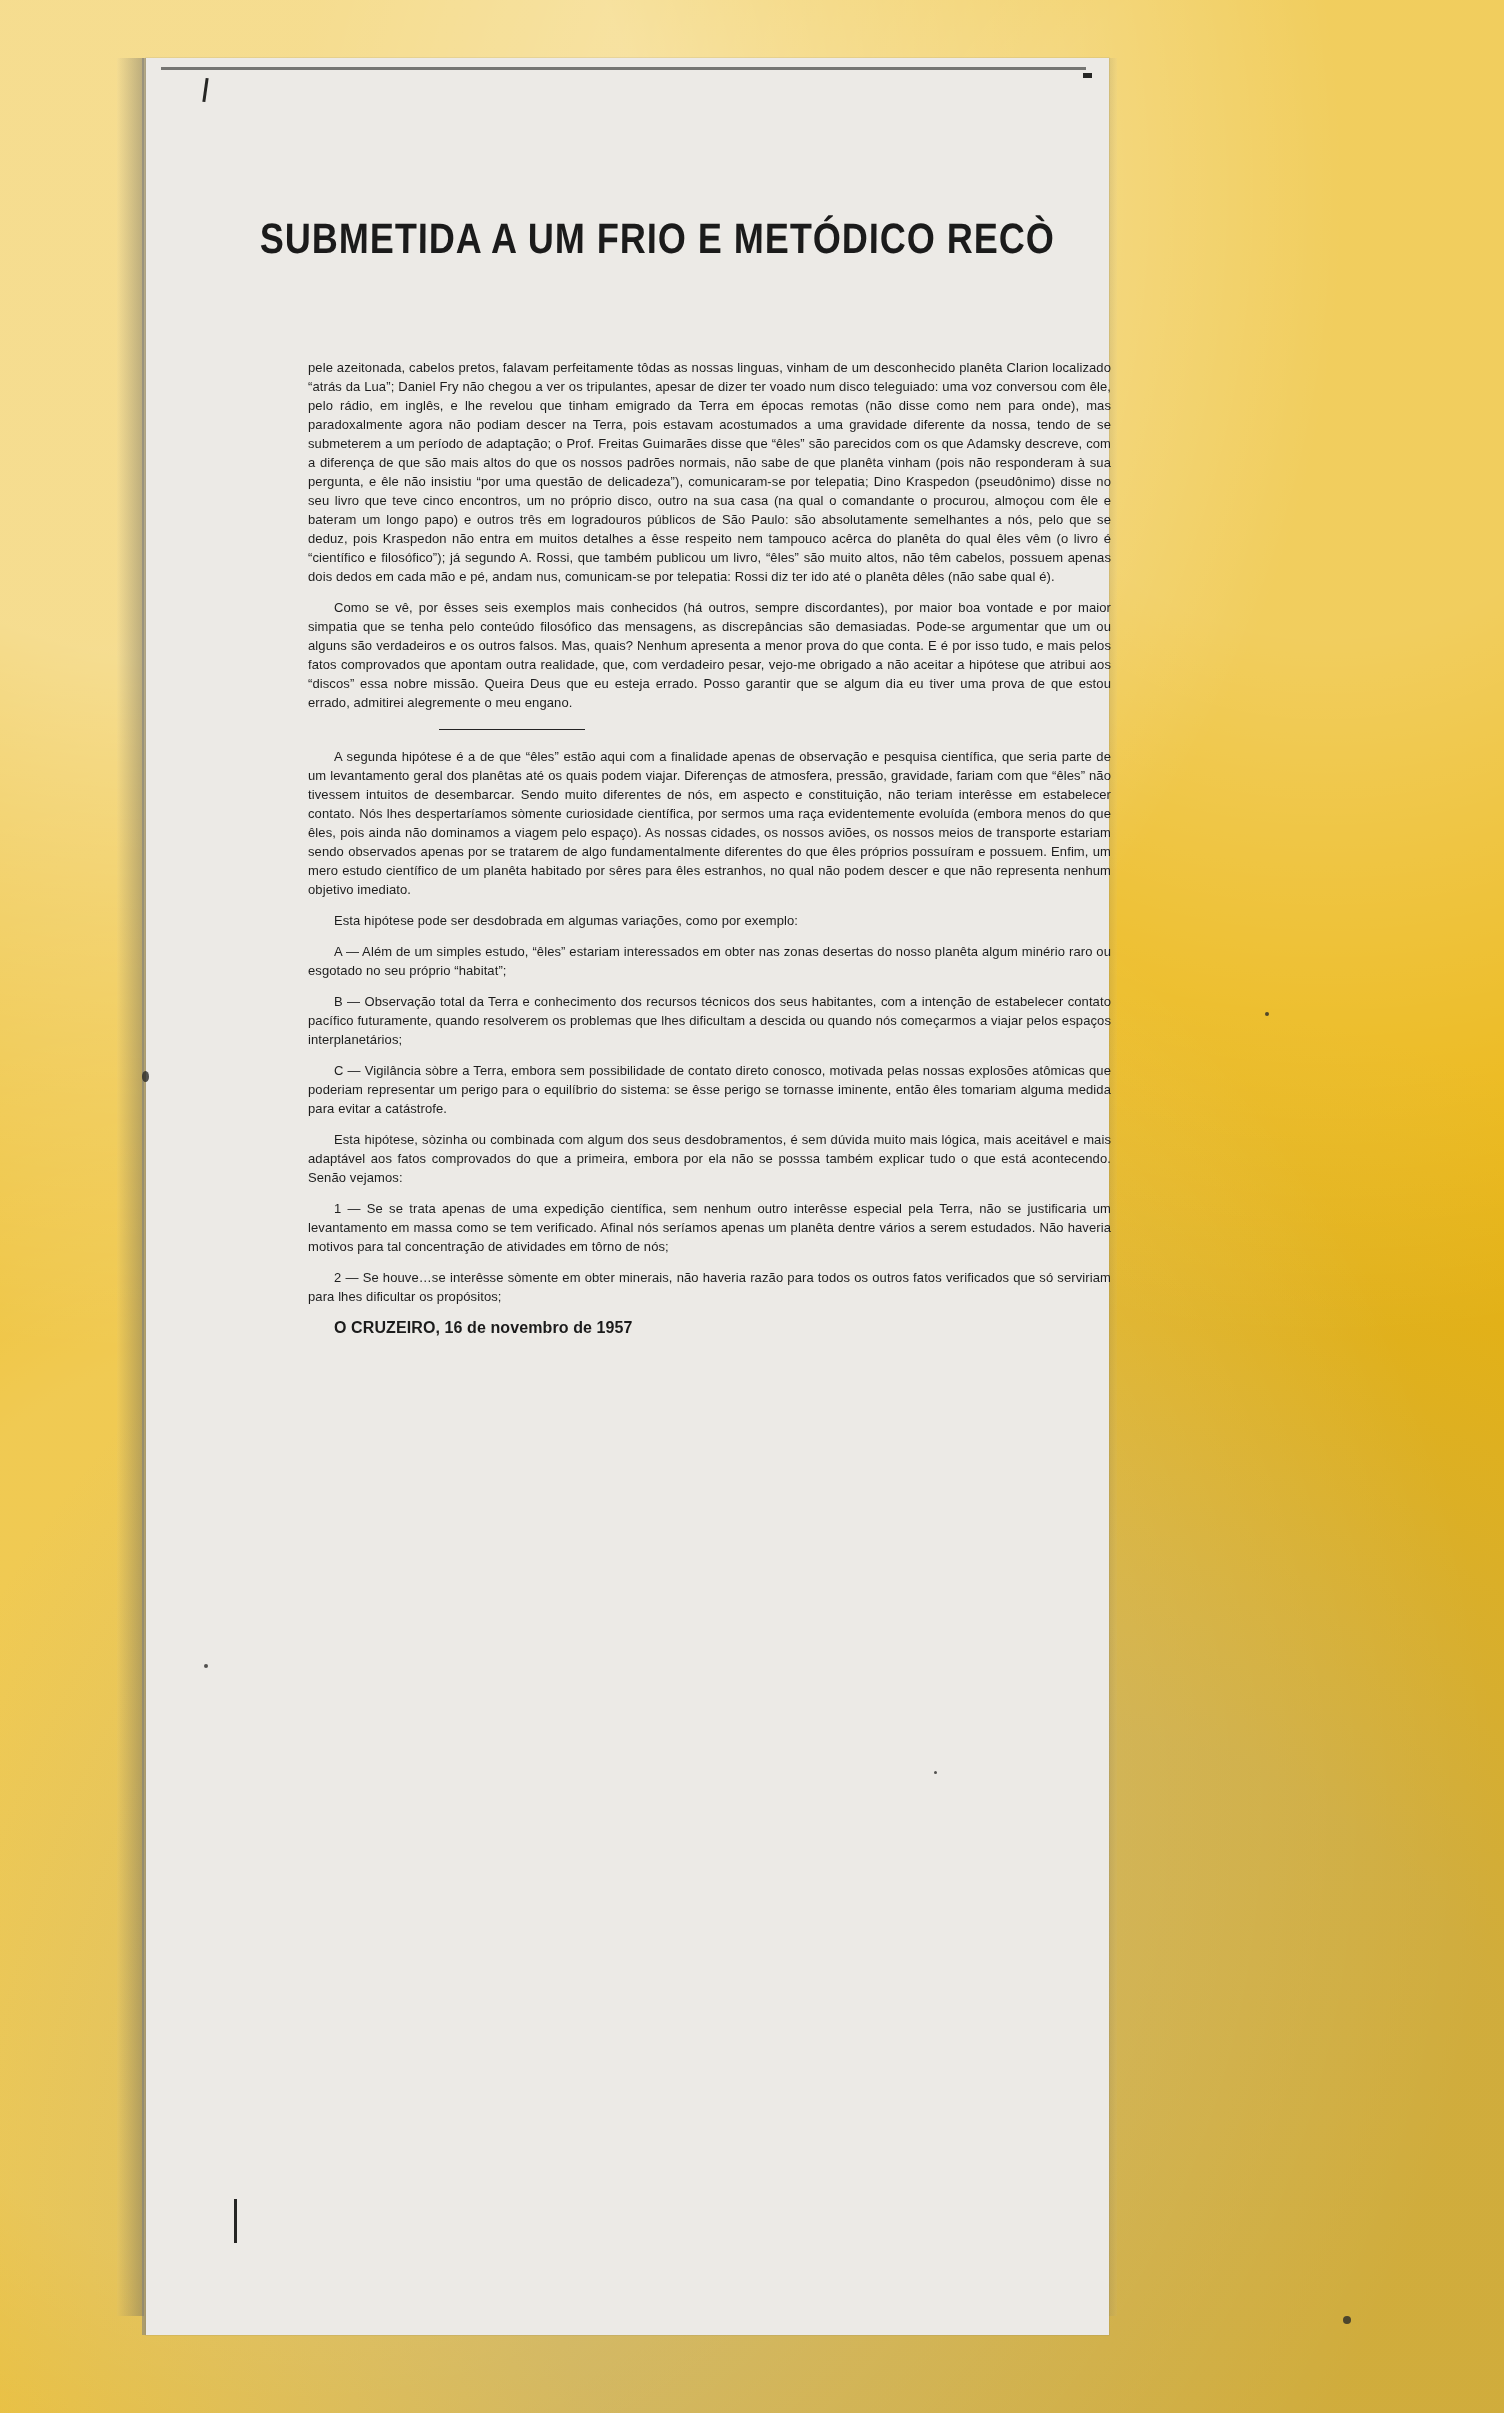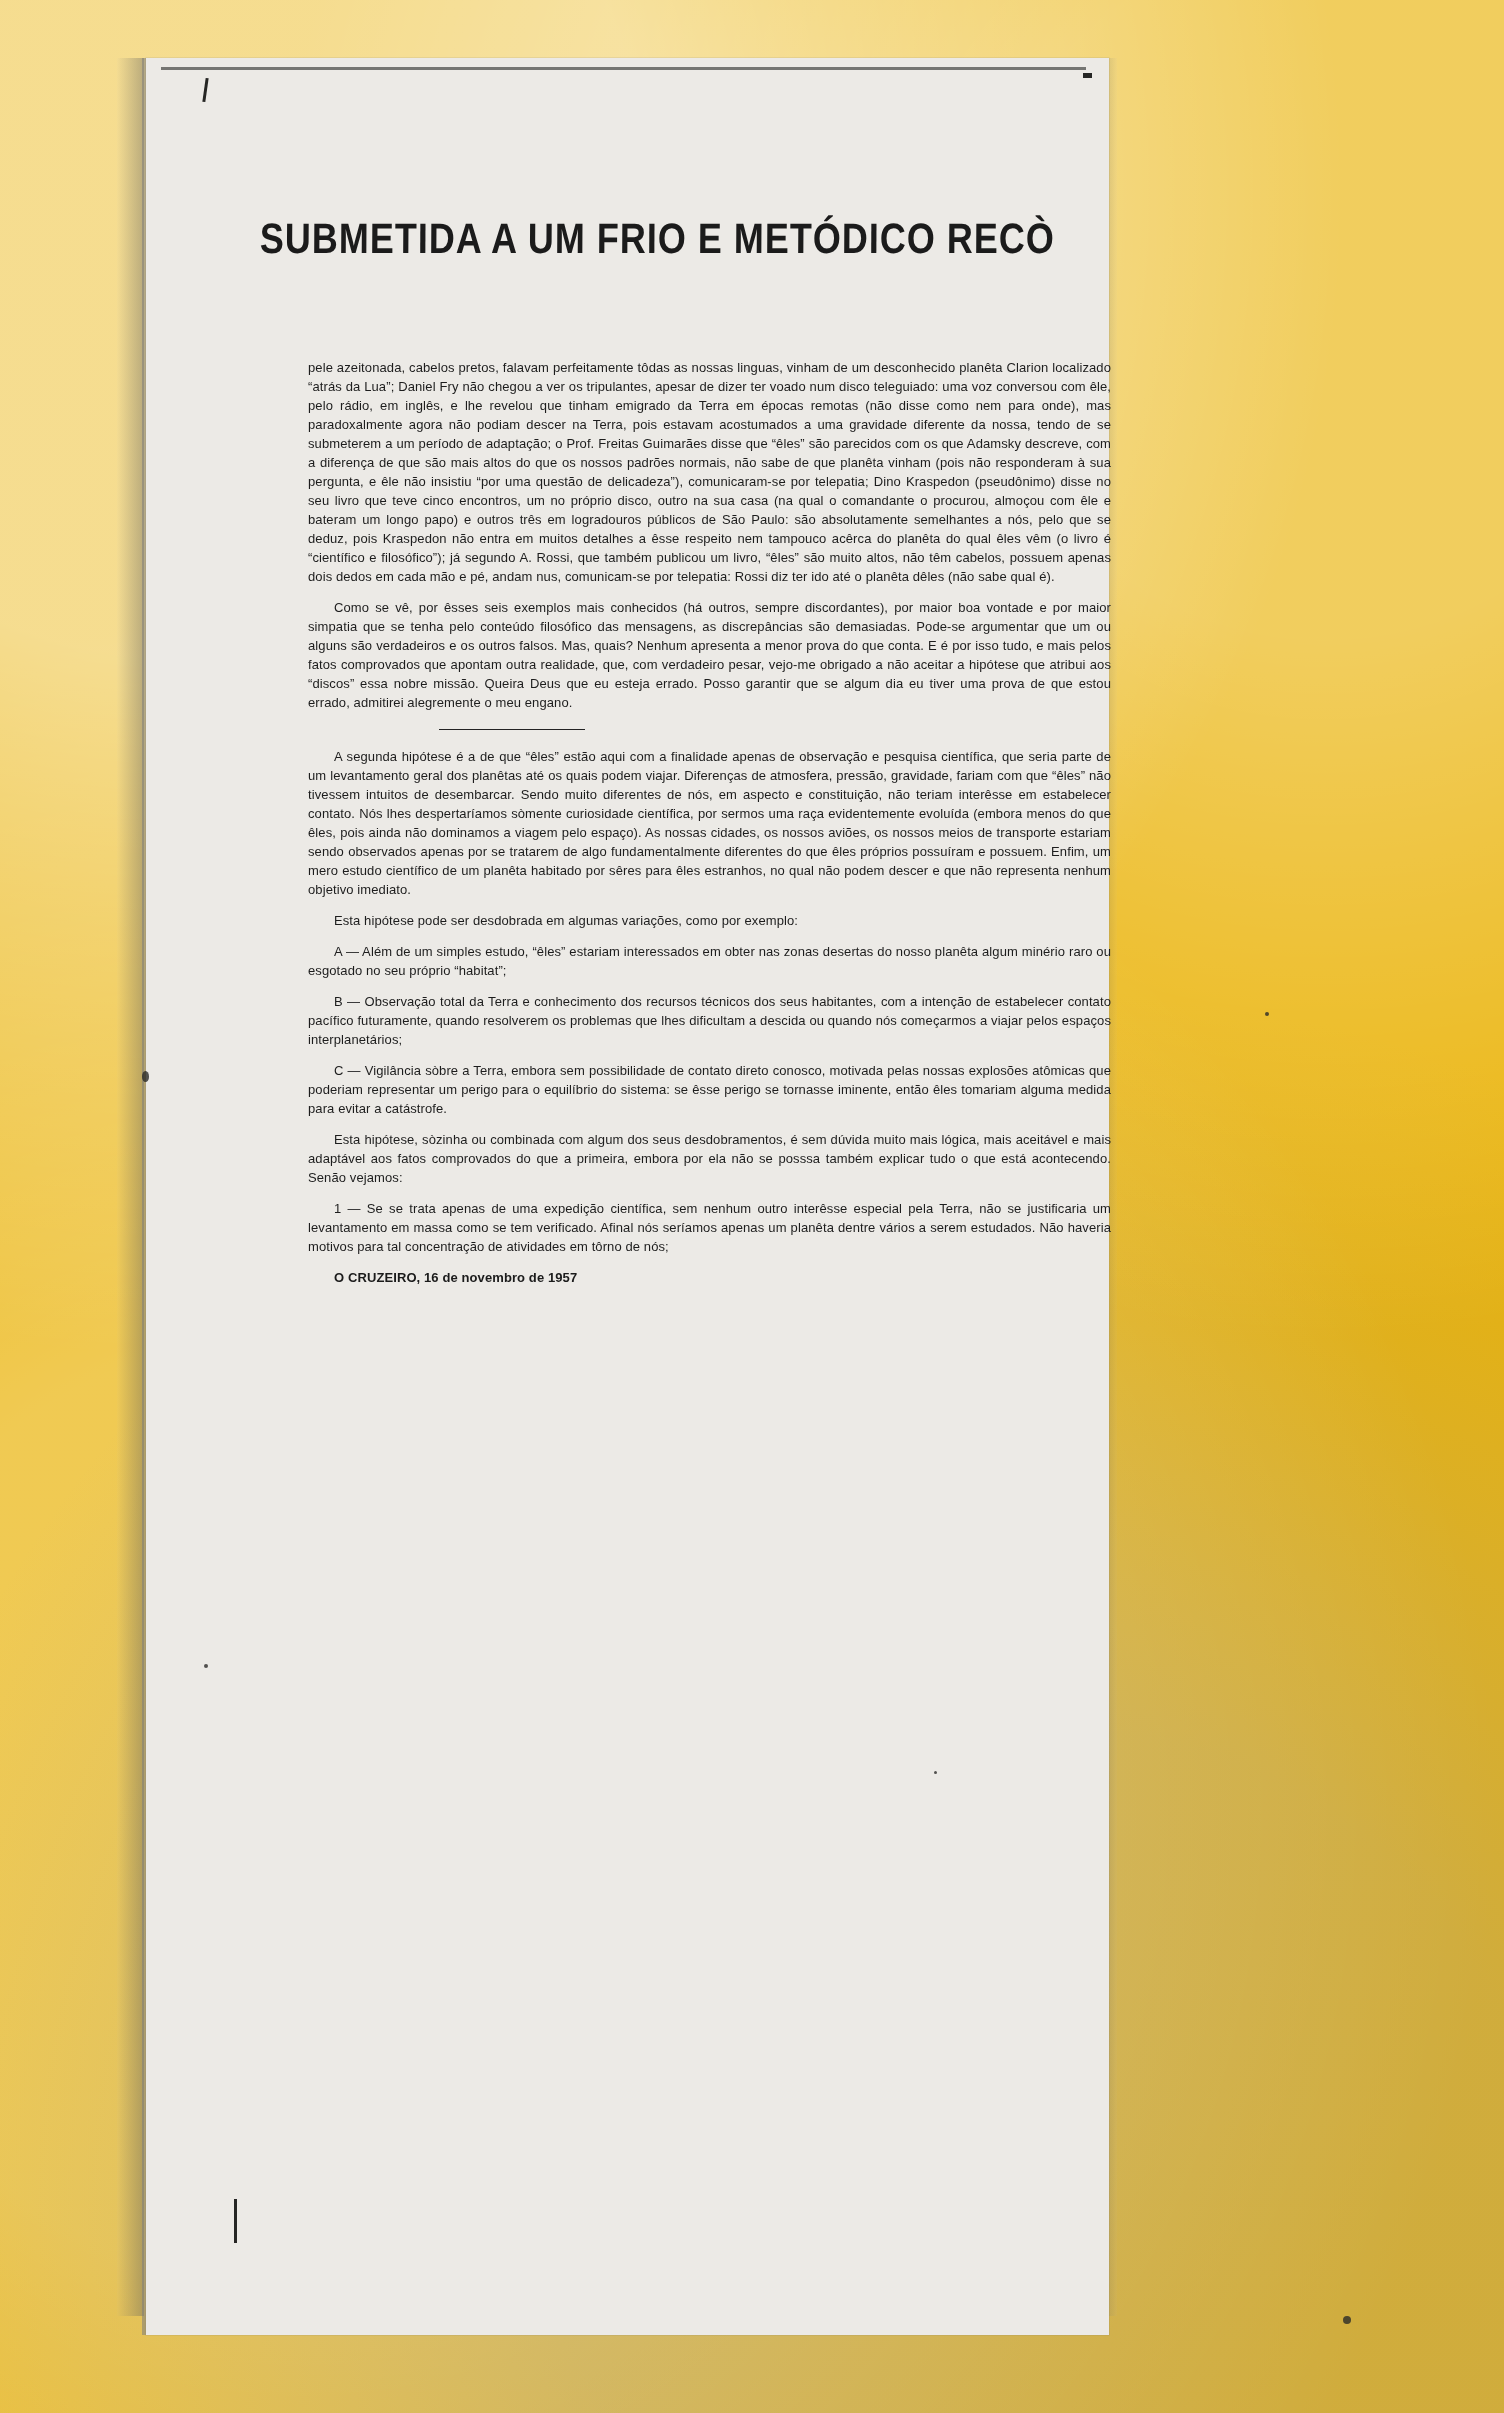--- a/index.html
+++ b/index.html
@@ -123,21 +123,21 @@
   .rule {
     width: 146px;
     height: 1.9px;
     background: #232323;
     margin: 16.5px auto 16.5px 131px;
   }
   .footer-line {
     margin-top: 19.5px;
     font-family: "Liberation Sans", sans-serif;
     font-weight: bold;
-    font-size: 13px;
+    font-size: 16px;
     letter-spacing: 0.1px;
     text-indent: 0;
     color: #1b1b1b;
   }
 
   
   .speck {
     position: absolute;
     background: #2a2a28;
     border-radius: 50%;
@@ -172,20 +172,21 @@
 
     <div class="rule"></div>
 
     <p>A segunda hipótese é a de que “êles” estão aqui com a finalidade apenas de observação e pesquisa científica, que seria parte de um levantamento geral dos planêtas até os quais podem viajar. Diferenças de atmosfera, pressão, gravidade, fariam com que “êles” não tivessem intuitos de desembarcar. Sendo muito diferentes de nós, em aspecto e constituição, não teriam interêsse em estabelecer contato. Nós lhes despertaríamos sòmente curiosidade científica, por sermos uma raça evidentemente evoluída (embora menos do que êles, pois ainda não dominamos a viagem pelo espaço). As nossas cidades, os nossos aviões, os nossos meios de transporte estariam sendo observados apenas por se tratarem de algo fundamentalmente diferentes do que êles próprios possuíram e possuem. Enfim, um mero estudo científico de um planêta habitado por sêres para êles estranhos, no qual não podem descer e que não representa nenhum objetivo imediato.</p>
     <p>Esta hipótese pode ser desdobrada em algumas variações, como por exemplo:</p>
     <p>A — Além de um simples estudo, “êles” estariam interessados em obter nas zonas desertas do nosso planêta algum minério raro ou esgotado no seu próprio “habitat”;</p>
     <p>B — Observação total da Terra e conhecimento dos recursos técnicos dos seus habitantes, com a intenção de estabelecer contato pacífico futuramente, quando resolverem os problemas que lhes dificultam a descida ou quando nós começarmos a viajar pelos espaços interplanetários;</p>
     <p>C — Vigilância sòbre a Terra, embora sem possibilidade de contato direto conosco, motivada pelas nossas explosões atômicas que poderiam representar um perigo para o equilíbrio do sistema: se êsse perigo se tornasse iminente, então êles tomariam alguma medida para evitar a catástrofe.</p>
     <p>Esta hipótese, sòzinha ou combinada com algum dos seus desdobramentos, é sem dúvida muito mais lógica, mais aceitável e mais adaptável aos fatos comprovados do que a primeira, embora por ela não se posssa também explicar tudo o que está acontecendo. Senão vejamos:</p>
     <p>1 — Se se trata apenas de uma expedição científica, sem nenhum outro interêsse especial pela Terra, não se justificaria um levantamento em massa como se tem verificado. Afinal nós seríamos apenas um planêta dentre vários a serem estudados. Não haveria motivos para tal concentração de atividades em tôrno de nós;</p>
+    <p>2 — Se houve…se interêsse sòmente em obter minerais, não haveria razão para todos os outros fatos verificados que só serviriam para lhes dificultar os propósitos;</p>
 
     <p class="footer-line">O CRUZEIRO, 16 de novembro de 1957</p>
   </div>
 
   <div class="speck" style="left:142px; top:1071px; width:6.8px; height:10.7px;"></div>
   <div class="speck" style="left:204px; top:1664px; width:4.4px; height:4.4px;"></div>
   <div class="speck" style="left:1343px; top:2316px; width:7.8px; height:7.8px;"></div>
   <div class="speck" style="left:1265px; top:1012px; width:3.9px; height:3.9px;"></div>
   <div class="speck" style="left:934px; top:1771px; width:3.4px; height:3.4px;"></div>
   <div class="tick" style="left:204px; top:78px; width:2.9px; height:24px; transform:rotate(8deg);"></div>

